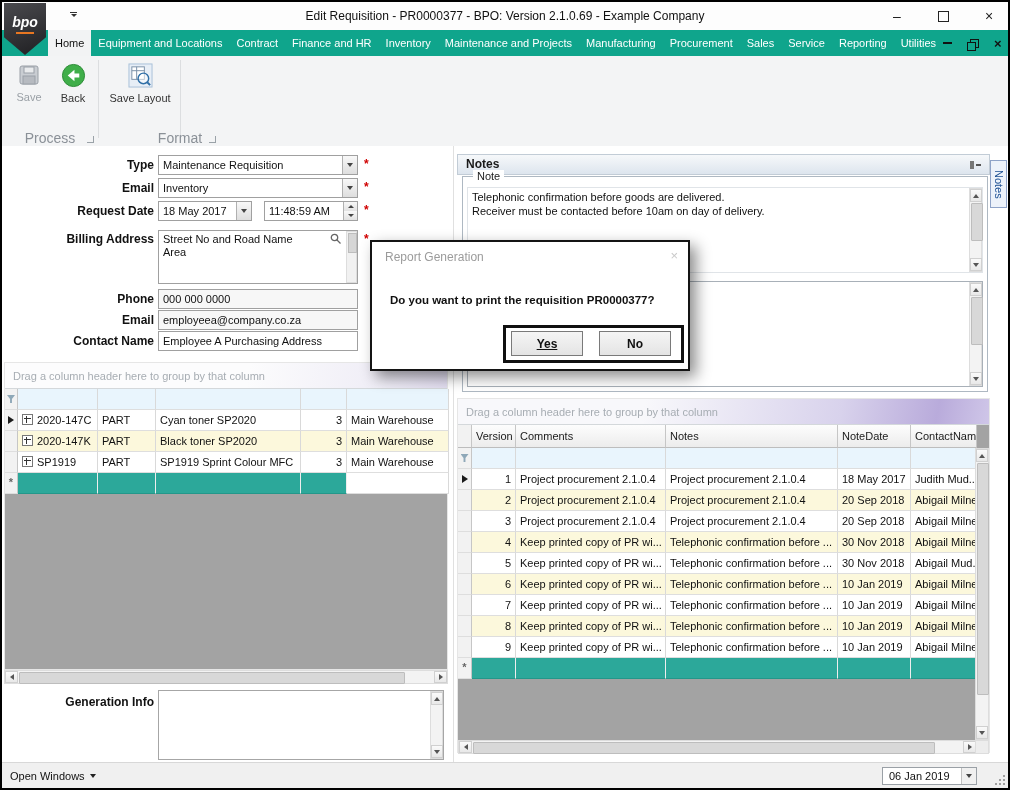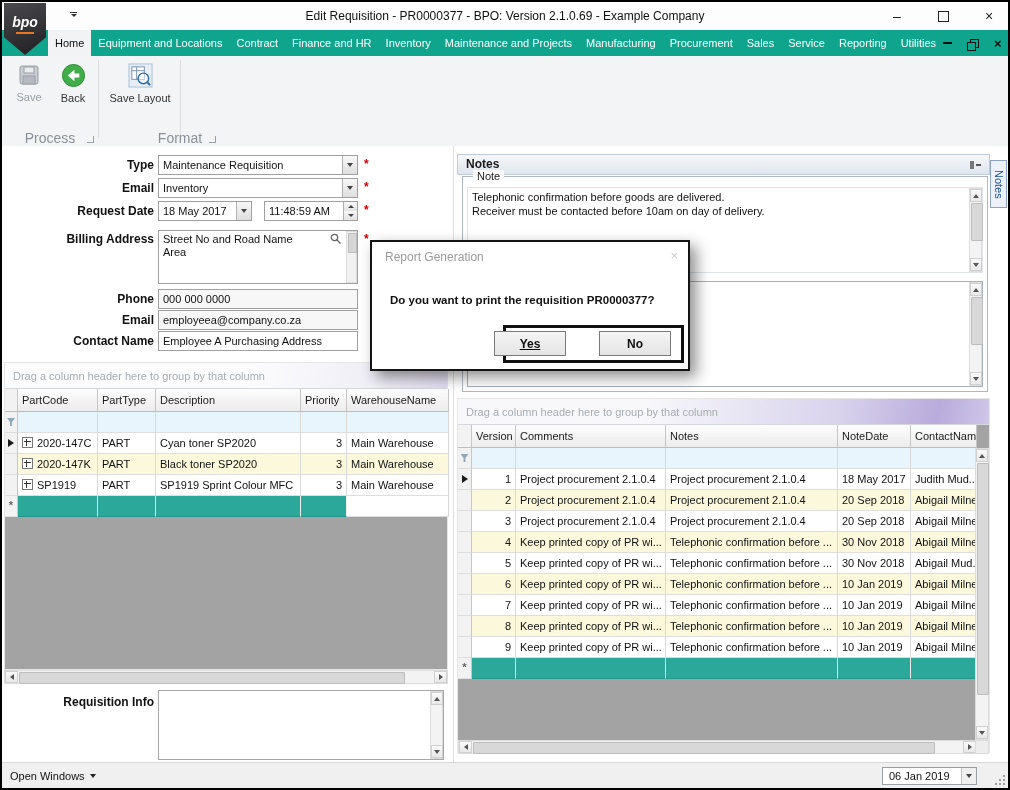--- a/index.html
+++ b/index.html
@@ -118,21 +118,21 @@
   .grip::before{content:"";position:absolute;right:0;bottom:0;width:2px;height:2px;background:#a0a0a0;
     box-shadow:-4px 0 0 #a0a0a0,-8px 0 0 #a0a0a0,0 -4px 0 #a0a0a0,-4px -4px 0 #a0a0a0,0 -8px 0 #a0a0a0;}
 
   
   .dialog{position:absolute;left:368px;top:238px;width:316px;height:127px;background:#fff;border:2px solid #141414;box-shadow:6px 6px 14px rgba(0,0,0,.45);z-index:50;}
   .dlg-title{position:absolute;left:13px;top:8px;font-size:12px;color:#9b9b9b;}
   .dlg-close{position:absolute;right:10px;top:6px;color:#c9c9c9;font-size:13px;}
   .dlg-msg{position:absolute;left:18px;top:52px;font-size:11.5px;font-weight:bold;color:#111;white-space:nowrap;}
   .dlg-highlight{position:absolute;left:131px;top:83px;width:181px;height:38px;border:3px solid #101010;box-sizing:border-box;z-index:2;}
   .dlg-btn{position:absolute;top:89px;width:72px;height:25px;background:linear-gradient(#f5f5f5,#e4e4e4);border:1px solid #7a7a7a;font-size:12px;font-weight:bold;font-family:"Liberation Sans",sans-serif;color:#111;z-index:3;}
-  .dlg-btn.yes{left:122px;text-decoration:underline;}
+  .dlg-btn.yes{left:139px;text-decoration:underline;}
   .dlg-btn.no{left:227px;}
 </style>
 </head>
 <body>
 
 <div class="app">
 
   <div class="titlebar">
     <div class="title-text">Edit Requisition - PR0000377 - BPO: Version 2.1.0.69 - Example Company</div>
     <span class="qat-caret">
@@ -279,30 +279,20 @@
       <span class="cval">employeea@company.co.za</span>
     </div>
 
     <span class="flabel" style="top:188px;">Contact Name</span>
     <div class="tfield" style="left:156px;top:185px;width:200px;">
       <span class="cval">Employee A Purchasing Address</span>
     </div>
 
     <div class="grid" style="left:2px;top:216px;width:444px;height:308px;">
       <div class="groupbar gb-left">Drag a column header here to group by that column</div>
-      <div id="parts-head">
-          <div class="grow">
-            <div class="gc hc indc" style="width: 13px;"></div>
-            <div class="gc hc" style="width: 80px;">PartCode</div>
-            <div class="gc hc" style="width: 58px;">PartType</div>
-            <div class="gc hc" style="width: 145px;">Description</div>
-            <div class="gc hc" style="width: 46px;">Priority</div>
-            <div class="gc hc" style="width: 102px;">WarehouseName</div>
-          </div>
-        </div>
       <div id="parts-body">
           <div class="grow filter">
             <div class="gc indc" style="width: 13px;">
               <span class="funnel"></span>
             </div>
             <div class="gc" style="width: 80px;"></div>
             <div class="gc" style="width: 58px;"></div>
             <div class="gc" style="width: 145px;"></div>
             <div class="gc" style="width: 46px;"></div>
             <div class="gc" style="width: 102px;"></div>
@@ -346,21 +336,21 @@
     <div class="hscroll" style="left:2px;top:524px;width:444px;">
       <span class="sbbtn" style="left:0;top:0;">
           <i class="tri-l"></i>
         </span>
       <span class="hthumb" style="left:14px;width:384px;"></span>
       <span class="sbbtn" style="right:0;top:0;">
           <i class="tri-r"></i>
         </span>
     </div>
 
-    <span class="flabel" style="top:549px;">Requisition Info</span>
+    <span class="flabel" style="top:549px;">Generation Info</span>
     <div class="reqinfo-box"></div>
     <div class="vscroll" style="left:428px;top:545px;height:68px;width:13px;">
       <span class="sbbtn v" style="top:0;">
           <i class="tri-u"></i>
         </span>
       <span class="sbbtn v" style="bottom:0;">
           <i class="tri-d"></i>
         </span>
     </div>
 

